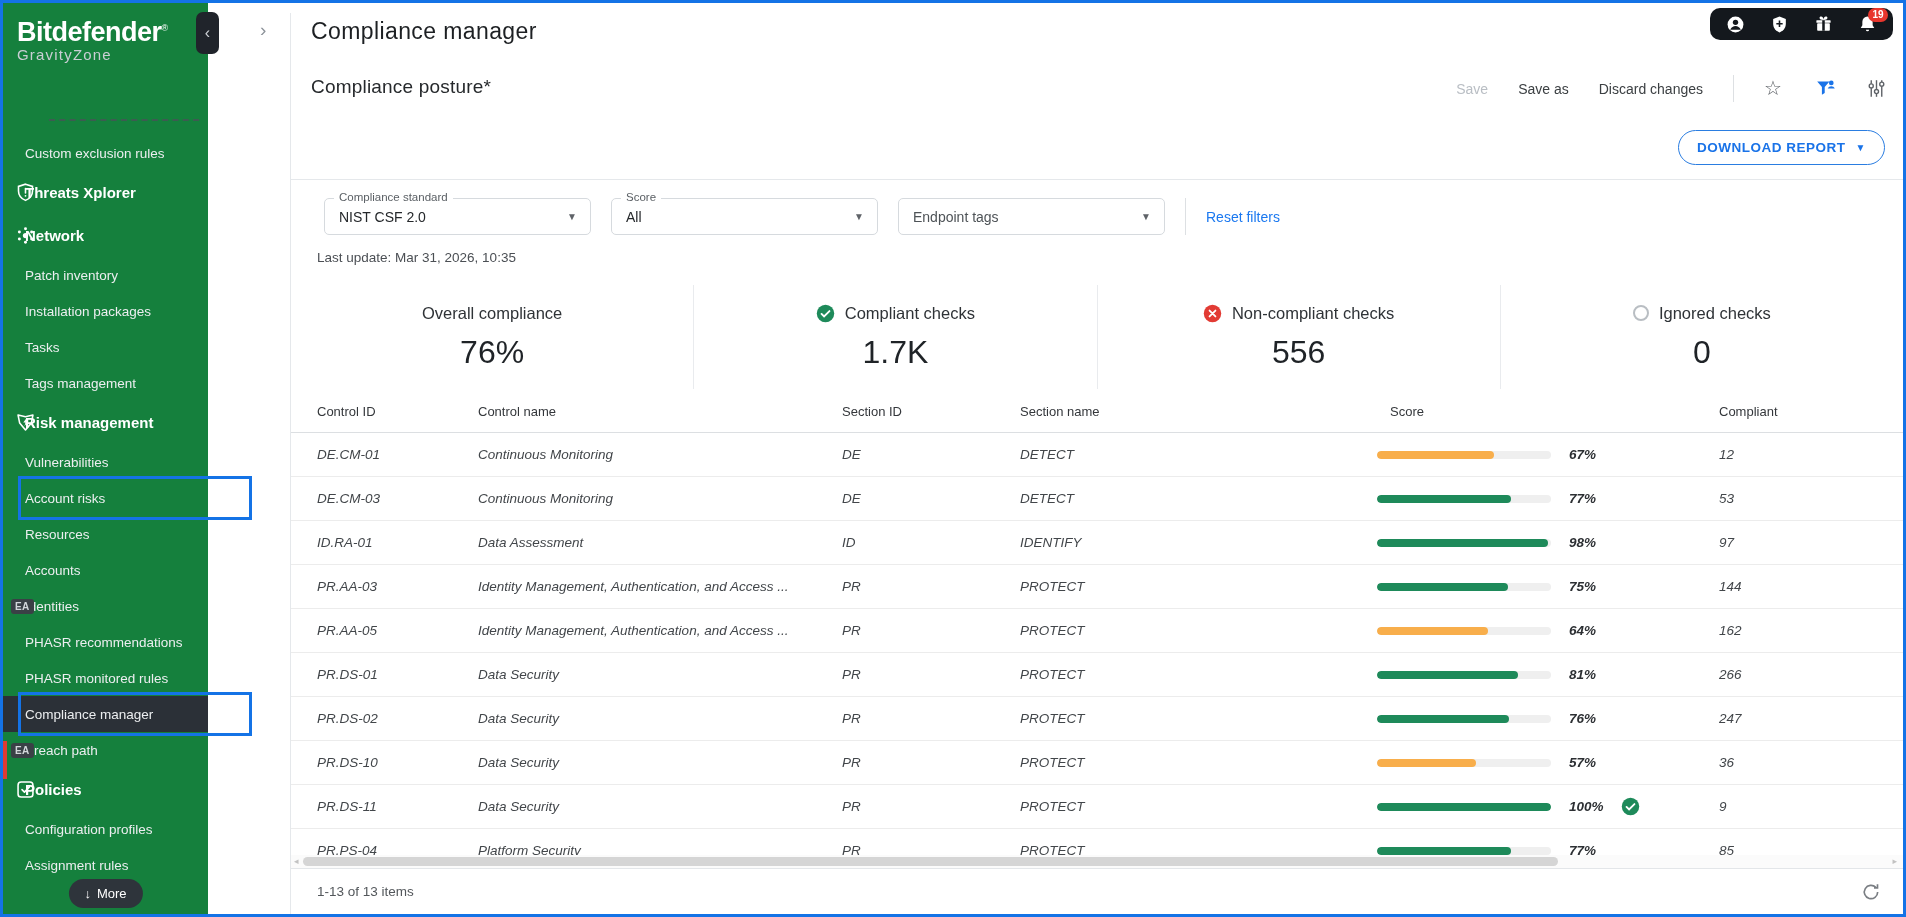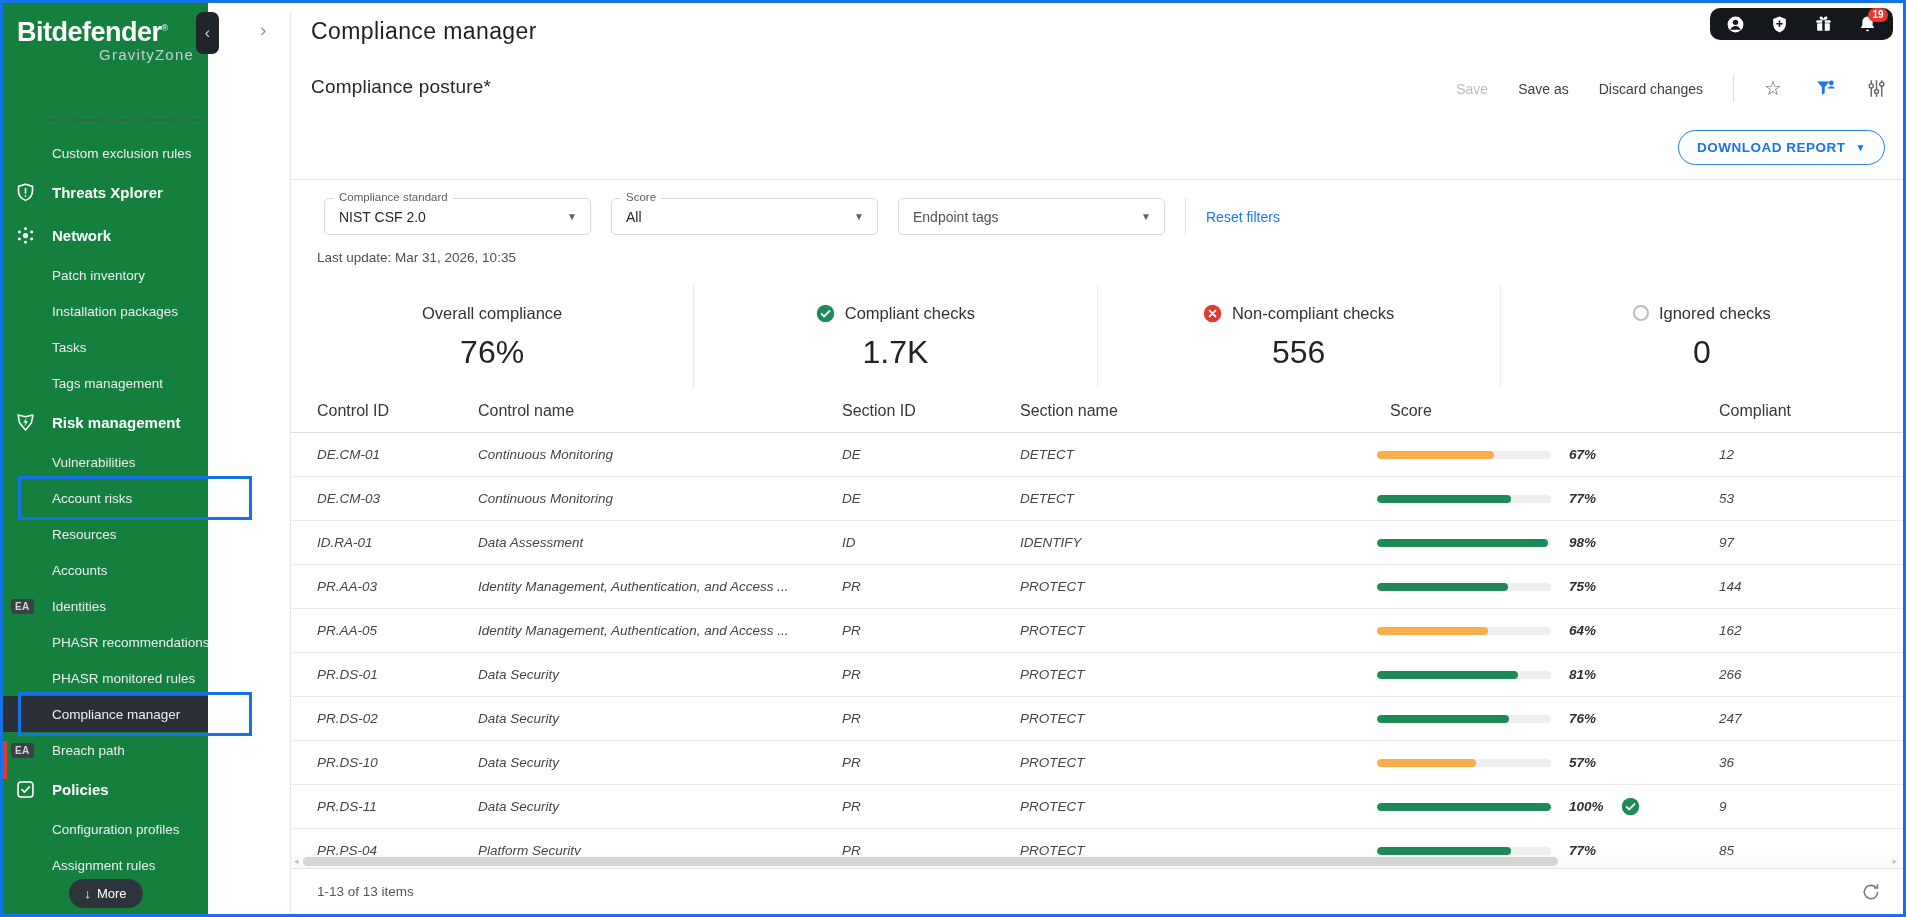--- a/index.html
+++ b/index.html
@@ -5,24 +5,24 @@
   * { margin:0; padding:0; box-sizing:border-box; }
   body { font-family:"Liberation Sans", sans-serif; background:#fff; }
   .frame { width:1906px; height:917px; border:3px solid #1473e6; display:flex; position:relative; overflow:hidden; background:#fff; }
   .red-artifact { position:absolute; left:0; top:738px; width:4px; height:38px; background:#e03a34; z-index:20; }
 
   
   .sidebar { width:205px; background:#15803d; color:#fff; position:relative; flex-shrink:0; z-index:5; }
   .logo { padding:14px 10px 0 14px; }
   .brand { font-size:27px; font-weight:700; letter-spacing:-0.5px; color:#fff; }
   .reg { font-size:9px; vertical-align:super; font-weight:400; }
-  .product { text-align:right; font-size:15px; color:#c9ced4; letter-spacing:1.2px; margin-top:-2px; padding-right:4px; }
+  .product { font-size:15px; color:#c9ced4; letter-spacing:1.2px; margin-top:-2px; padding-right:4px; }
   .scroll-dashes { position:absolute; top:116px; left:46px; width:150px; border-top:2px dashed #4a5058; opacity:.75; }
   .nav { position:absolute; top:132px; left:0; right:0; }
-  .nav-item { position:relative; display:flex; align-items:center; padding-left:49px; height:36px; font-size:13.5px; color:#eceef0; cursor:pointer; white-space:nowrap; }
+  .nav-item { position:relative; display:flex; align-items:center; padding-left:22px; height:36px; font-size:13.5px; color:#eceef0; cursor:pointer; white-space:nowrap; }
   .nav-item.section { height:43px; font-size:15px; font-weight:700; color:#fff; }
   .nav-icon { position:absolute; left:12px; width:21px; height:21px; display:flex; align-items:center; }
   .nav-icon svg { width:21px; height:21px; }
   .badge-ea { position:absolute; left:8px; background:#3a4046; color:#d3d7db; font-size:10px; font-weight:700; padding:2px 4px; border-radius:3px; letter-spacing:.3px; }
   .nav-item.active { background:#2b3037; }
   .nav-item.hl::after { content:""; position:absolute; top:-4px; bottom:-4px; left:15px; right:-44px; border:3px solid #1473e6; pointer-events:none; z-index:9; }
   .more-btn { position:absolute; bottom:6px; left:50%; transform:translateX(-50%); background:#2e343b; color:#fff; border:none; border-radius:16px; padding:7px 16px; font-size:13px; font-family:inherit; display:flex; align-items:center; gap:6px; cursor:pointer; z-index:11; white-space:nowrap; }
   .collapse-tab { position:absolute; top:9px; right:-11px; width:23px; height:42px; background:#20242b; border-radius:7px; color:#cfd3d8; display:flex; align-items:center; justify-content:center; font-size:16px; z-index:12; cursor:pointer; }
 
   
@@ -60,21 +60,21 @@
   .stats { margin-top:20px; height:104px; display:flex; }
   .stat { flex:1; display:flex; flex-direction:column; align-items:center; justify-content:center; gap:11px; border-left:1px solid #e9ebee; }
   .stat:first-child { border-left:none; }
   .stat-label { font-size:16.5px; color:#2f3337; display:flex; align-items:center; gap:10px; }
   .stat-value { font-size:32px; color:#1f2327; }
   .stat-ico { width:19px; height:19px; display:flex; }
   .stat-ico svg { width:19px; height:19px; }
   .ring { width:16px; height:16px; border:2px solid #b9bec3; border-radius:50%; }
 
   .thead, .tr { display:grid; grid-template-columns:161px 364px 178px 357px 342px 1fr; padding-left:26px; align-items:center; }
-  .thead { height:43px; border-bottom:1px solid #dcdfe2; font-size:16px; color:#34373b; margin-top:1px; }
+  .thead { height:43px; border-bottom:1px solid #dcdfe2; font-size:13px; color:#34373b; margin-top:1px; }
   .thead .th:nth-child(5) { padding-left:13px; }
   .tbody { height:422px; overflow:hidden; }
   .tr { height:44px; border-bottom:1px solid #ececec; font-size:13.5px; color:#42464a; cursor:pointer;font-style:italic; }
   .td.ellip { white-space:nowrap; overflow:hidden; text-overflow:ellipsis; padding-right:12px; }
   .score-cell { display:flex; align-items:center; gap:18px; }
   .bar { width:174px; height:8px; border-radius:4px; background:#efefef; overflow:hidden; }
   .bar-fill { height:100%; border-radius:4px; }
   .pct { font-weight:700; color:#2c2f33; min-width:40px; }
   .row-badge { width:19px; height:19px; display:flex; margin-left:-6px; }
   .row-badge svg { width:19px; height:19px; }

